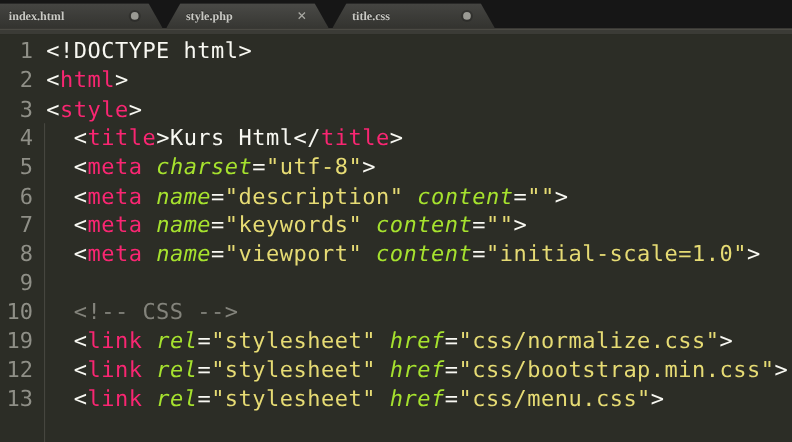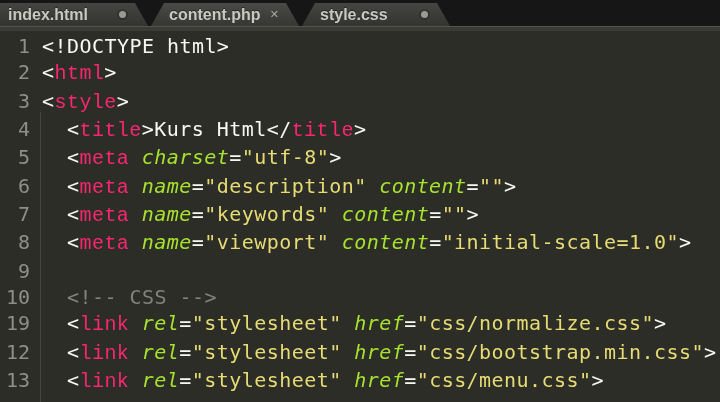--- a/index.html
+++ b/index.html
@@ -16,22 +16,22 @@
   .tab{
     position:relative;width:148px;height:23px;margin-right:3px;
     display:flex;align-items:center;
     background:linear-gradient(var(--tab-fill-top,#454542),var(--tab-fill-bottom,#33332f));
     clip-path:polygon(13px 0,calc(100% - 13px) 0,100% 100%,0 100%);
     padding-left:18px;box-sizing:border-box;cursor:pointer;
   }
   .tab.first{clip-path:polygon(0 0,calc(100% - 13px) 0,100% 100%,0 100%);padding-left:8px;}
   .tab.active{background:linear-gradient(var(--tab-active-top,#4a4a47),var(--tab-active-bottom,#363632));}
   .tab-label{
-    font-family:Liberation Sans, sans-serif;
-    font-size:16px;font-weight:700;color:var(--tab-text,#c9c9c4);
+    font-family:Liberation Serif, serif;
+    font-size:11px;font-weight:700;color:var(--tab-text,#c9c9c4);
     text-shadow:0 -1px 0 rgba(0,0,0,0.45);
     white-space:nowrap;
   }
   .dot{
     position:absolute;right:22px;top:8px;width:7px;height:7px;border-radius:50%;
     background:var(--dot-color,#9a9a94);
     box-shadow:0 0 0 2px rgba(0,0,0,0.18);
   }
   .close{
     position:absolute;right:20px;top:4px;
@@ -51,40 +51,40 @@
     position:absolute;left:40px;top:81px;bottom:0;width:1px;
     background:var(--indent-guide,#46463f);
   }
   .line{display:flex;line-height:26.35px;font-size:20px;}
   .ln{
     width:30px;flex:0 0 30px;text-align:right;
     color:var(--gutter-text,#8f8f87);user-select:none;
   }
   .lt{white-space:pre;margin-left:12px;letter-spacing:0.45px;}
   .c-plain{color:var(--plain,#f8f8f2);}
-  .c-tag{color:var(--tag,#f92672);font-family:Liberation Mono, monospace;}
+  .c-tag{color:var(--tag,#f92672);}
   .c-attr{color:var(--attr,#a6e22e);font-style:italic;}
   .c-str{color:var(--str,#e6db74);}
   .c-comment{color:var(--comment,#83837b);text-align:right;}
 </style>
 </head>
 <body>
 
 <div>
   <div class="tabbar">
       <div class="tab first">
         <span class="tab-label">index.html</span>
         <span class="dot"></span>
       </div>
       <div class="tab active">
-        <span class="tab-label">content.php</span>
+        <span class="tab-label">style.php</span>
         <span class="close">✕</span>
       </div>
       <div class="tab">
-        <span class="tab-label">style.css</span>
+        <span class="tab-label">title.css</span>
         <span class="dot"></span>
       </div>
     </div>
   <div class="strip"></div>
   <div class="editor">
     <div class="indent-guide"></div>
     <div>
         <div class="line">
           <span class="ln">1</span>
           <span class="lt"><span class="c-plain">&lt;!DOCTYPE html&gt;</span></span>

